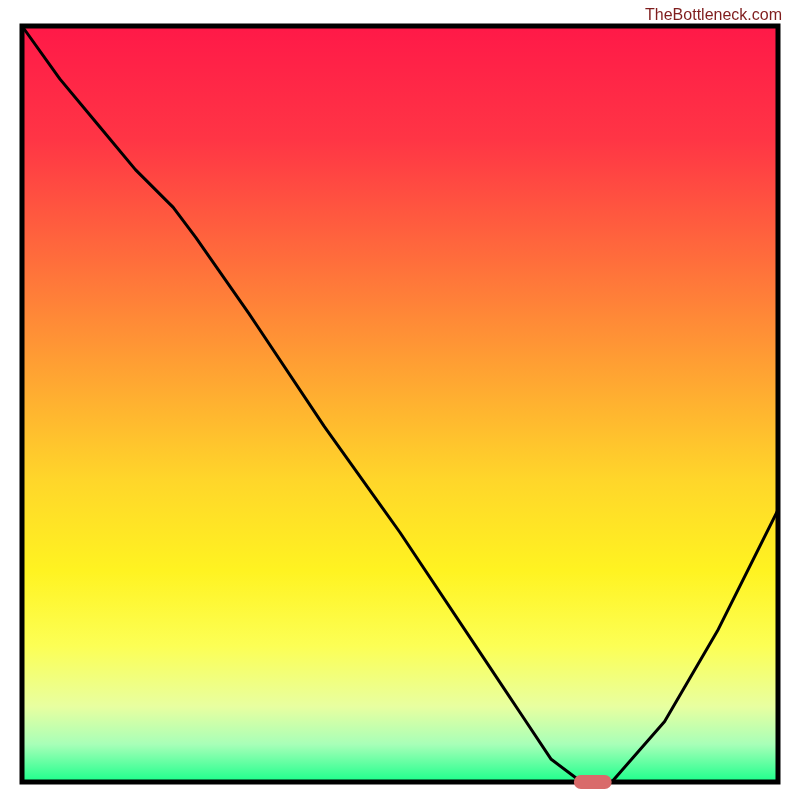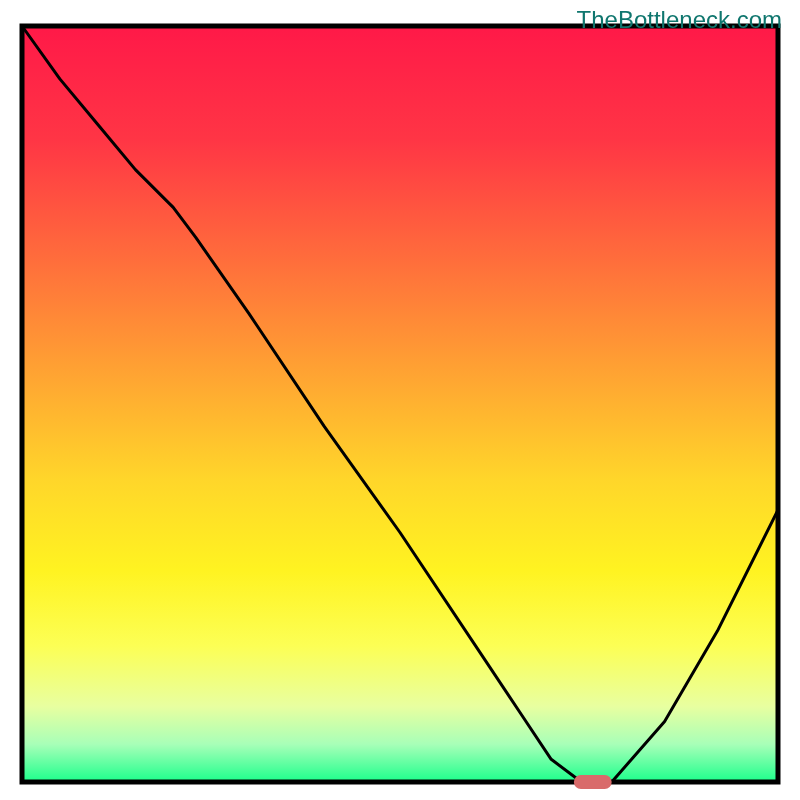--- a/index.html
+++ b/index.html
@@ -14,22 +14,22 @@
     position: absolute;
     top: 0;
     left: 0;
     width: 800px;
     height: 800px;
   }
   .watermark {
     position: absolute;
     top: 6px;
     right: 18px;
-    color: #0f766e;
-    font-size: 24px;
+    color: #7f1d1d;
+    font-size: 16px;
     font-weight: 500;
     z-index: 10;
   }
   svg {
     display: block;
   }
 </style>
 </head>
 <body>
 

